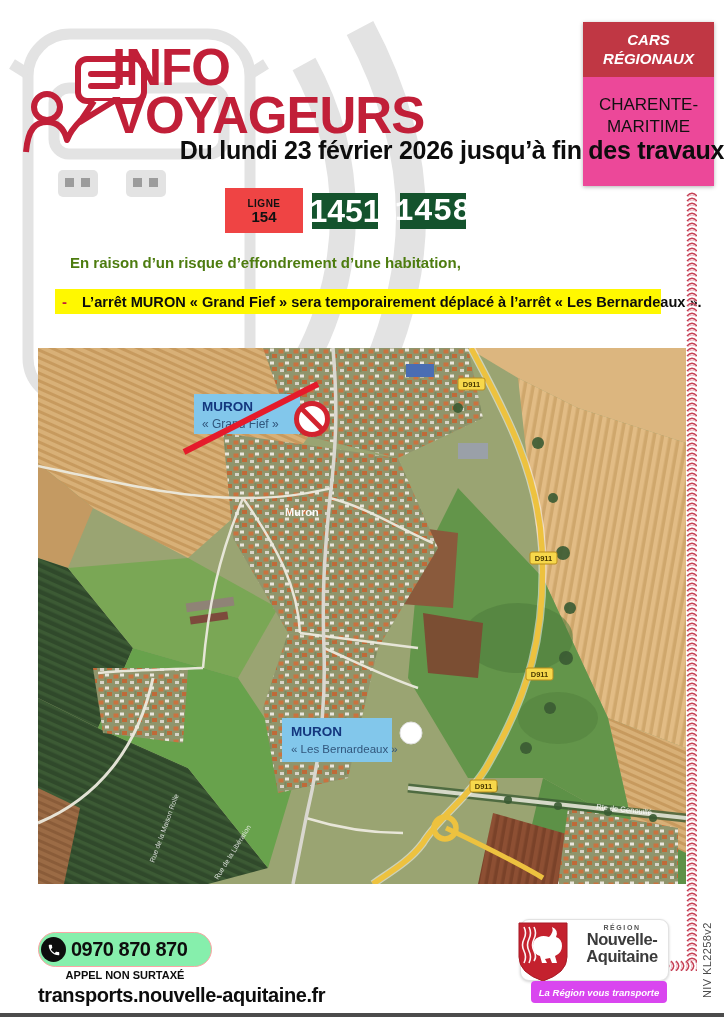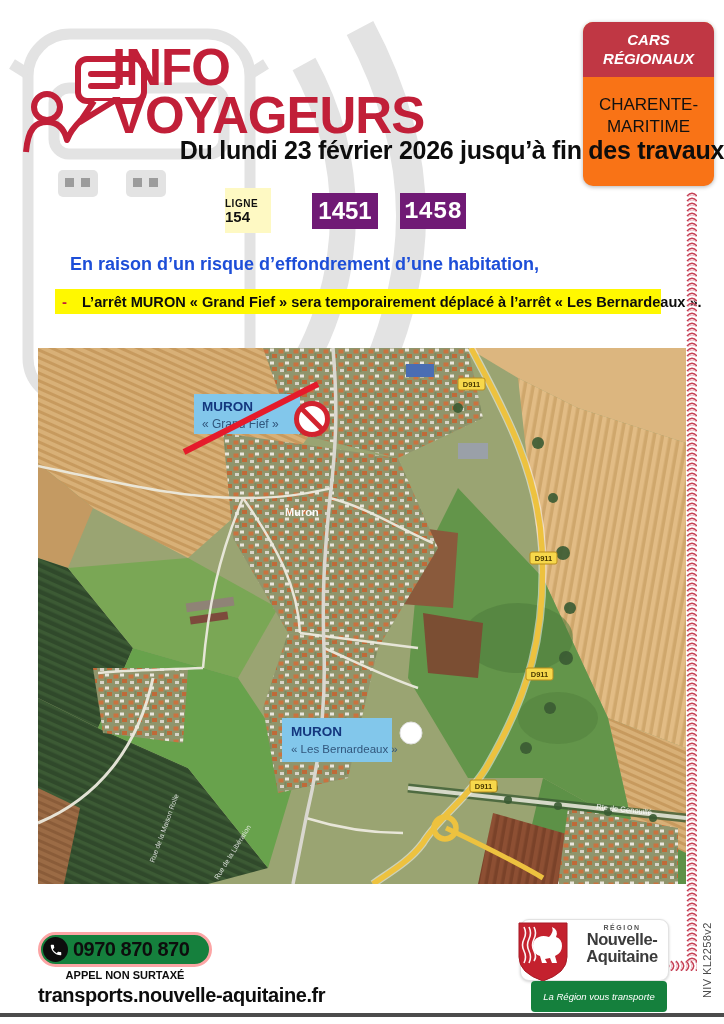--- a/index.html
+++ b/index.html
@@ -6,60 +6,60 @@
   .page{position:relative;width:724px;height:1024px;background:#fff;overflow:hidden;
         font-family:"Liberation Sans",sans-serif;margin:0 auto;}
   .abs{position:absolute;}
   
   .info-title{position:absolute;left:112px;font-size:51px;font-weight:bold;
               color:#c11f38;letter-spacing:-1px;line-height:1;white-space:nowrap;}
   .t1{top:42px;text-align:center;} .t2{top:90px;}
   .date-line{position:absolute;top:136px;left:0;width:100%;text-align:right;
              font-size:25px;font-weight:bold;color:#0d0d0d;letter-spacing:-0.3px;}
   
-  .net-card{position:absolute;left:583px;top:22px;width:131px;height:164px;background:#f97316;
-            border-radius:10px;box-shadow:0 1px 4px rgba(0,0,0,.3);overflow:hidden;text-align:center;}
+  .net-card{position:absolute;left:583px;top:22px;width:131px;height:164px;background:#ec4899;
+            border-radius:0;box-shadow:0 1px 4px rgba(0,0,0,.3);overflow:hidden;text-align:center;}
   .net-head{background:#c03744;color:#fff;font-style:italic;font-weight:bold;font-size:15px;
             line-height:1.25;padding:9px 0 8px;}
   .net-body{color:#111;font-weight:normal;font-size:17px;line-height:1.3;padding-top:17px;}
   
-  .badge-yellow{position:absolute;left:225px;top:188px;width:46px;height:45px;background:#fef9c3;
-                display:flex;flex-direction:column;justify-content:center;}
+  .badge-yellow{position:absolute;left:225px;top:188px;width:78px;height:45px;background:#ef4444;
+                display:flex;flex-direction:column;align-items:center;justify-content:center;}
   .badge-yellow .lg{font-size:10px;font-weight:bold;color:#111;letter-spacing:.5px;}
   .badge-yellow .num{font-size:15px;font-weight:bold;color:#111;line-height:1;}
-  .badge-red{position:absolute;top:193px;width:66px;height:36px;background:#701a75;color:#fff;
-             display:flex;align-items:center;justify-content:center;font-size:24px;font-weight:bold;}
+  .badge-red{position:absolute;top:193px;width:66px;height:36px;background:#14532d;color:#fff;
+             display:flex;align-items:center;justify-content:center;font-size:32px;font-weight:bold;}
   .r1{left:312px;} .r2{left:400px;font-family:Liberation Mono, monospace;}
   
-  .reason{position:absolute;left:70px;top:254px;font-size:18px;font-weight:bold;color:#1d4ed8;}
+  .reason{position:absolute;left:70px;top:254px;font-size:15px;font-weight:bold;color:#4d7c0f;}
   .hl{position:absolute;left:55px;top:289px;width:606px;height:25px;background:#fff800;
       display:flex;align-items:center;}
   .hl .dash{color:#c11f38;font-weight:bold;font-size:15px;margin:0 15px 0 7px;}
   .hl .txt{font-size:14.6px;font-weight:bold;color:#0d0d0d;white-space:nowrap;}
   
   .map{position:absolute;left:38px;top:348px;width:648px;height:536px;}
   svg text{font-family:"Liberation Sans",sans-serif;}
   
-  .phone-pill{position:absolute;left:38px;top:932px;width:174px;height:35px;border:3px solid #fca5a5;
-              border-radius:19px;display:flex;align-items:center;background:#15803d;box-sizing:border-box;}
+  .phone-pill{position:absolute;left:38px;top:932px;width:174px;height:35px;border:1px solid #fca5a5;
+              border-radius:19px;display:flex;align-items:center;background:#86efac;box-sizing:border-box;}
   .phone-circle{width:25px;height:25px;border-radius:50%;background:#0d0d0d;margin:0 5px 0 2px;
                 display:flex;align-items:center;justify-content:center;}
   .phone-num{font-size:20px;font-weight:bold;color:#0d0d0d;letter-spacing:-0.5px;}
   .phone-note{position:absolute;left:38px;top:969px;width:174px;text-align:center;
               font-size:11px;font-weight:bold;color:#0d0d0d;}
   .website{position:absolute;left:38px;top:984px;font-size:20px;font-weight:bold;color:#0d0d0d;
            letter-spacing:-0.4px;}
   
   .region-card{position:absolute;left:520px;top:919px;width:147px;height:60px;background:#fff;
                border:1px solid #e2e2e2;border-radius:9px;box-shadow:0 1px 3px rgba(0,0,0,.18);}
   .region-text{position:absolute;left:578px;top:924px;width:88px;text-align:center;color:#3b3b3b;}
   .region-small{font-size:7px;font-weight:bold;letter-spacing:1.6px;color:#555;}
   .region-name{font-size:16.5px;font-weight:bold;line-height:1.02;letter-spacing:-0.4px;}
-  .region-pill{position:absolute;left:531px;top:981px;width:136px;height:31px;background:#15803d;
-               border-radius:4px;color:#fff;font-size:9.5px;font-style:italic;font-weight:normal;
+  .region-pill{position:absolute;left:531px;top:981px;width:136px;height:22px;background:#d946ef;
+               border-radius:4px;color:#fff;font-size:9.5px;font-style:italic;font-weight:bold;
                display:flex;align-items:center;justify-content:center;white-space:nowrap;}
   .shield{position:absolute;left:516px;top:921px;}
   
   .niv{position:absolute;left:701px;top:998px;transform:rotate(-90deg);transform-origin:0 0;
        width:110px;font-size:11px;color:#4a4a4a;letter-spacing:.4px;white-space:nowrap;}
   .bottom-line{position:absolute;left:0;top:1013px;width:724px;height:4px;background:#4c4c4c;}
 </style>
 </head>
 <body>
 

